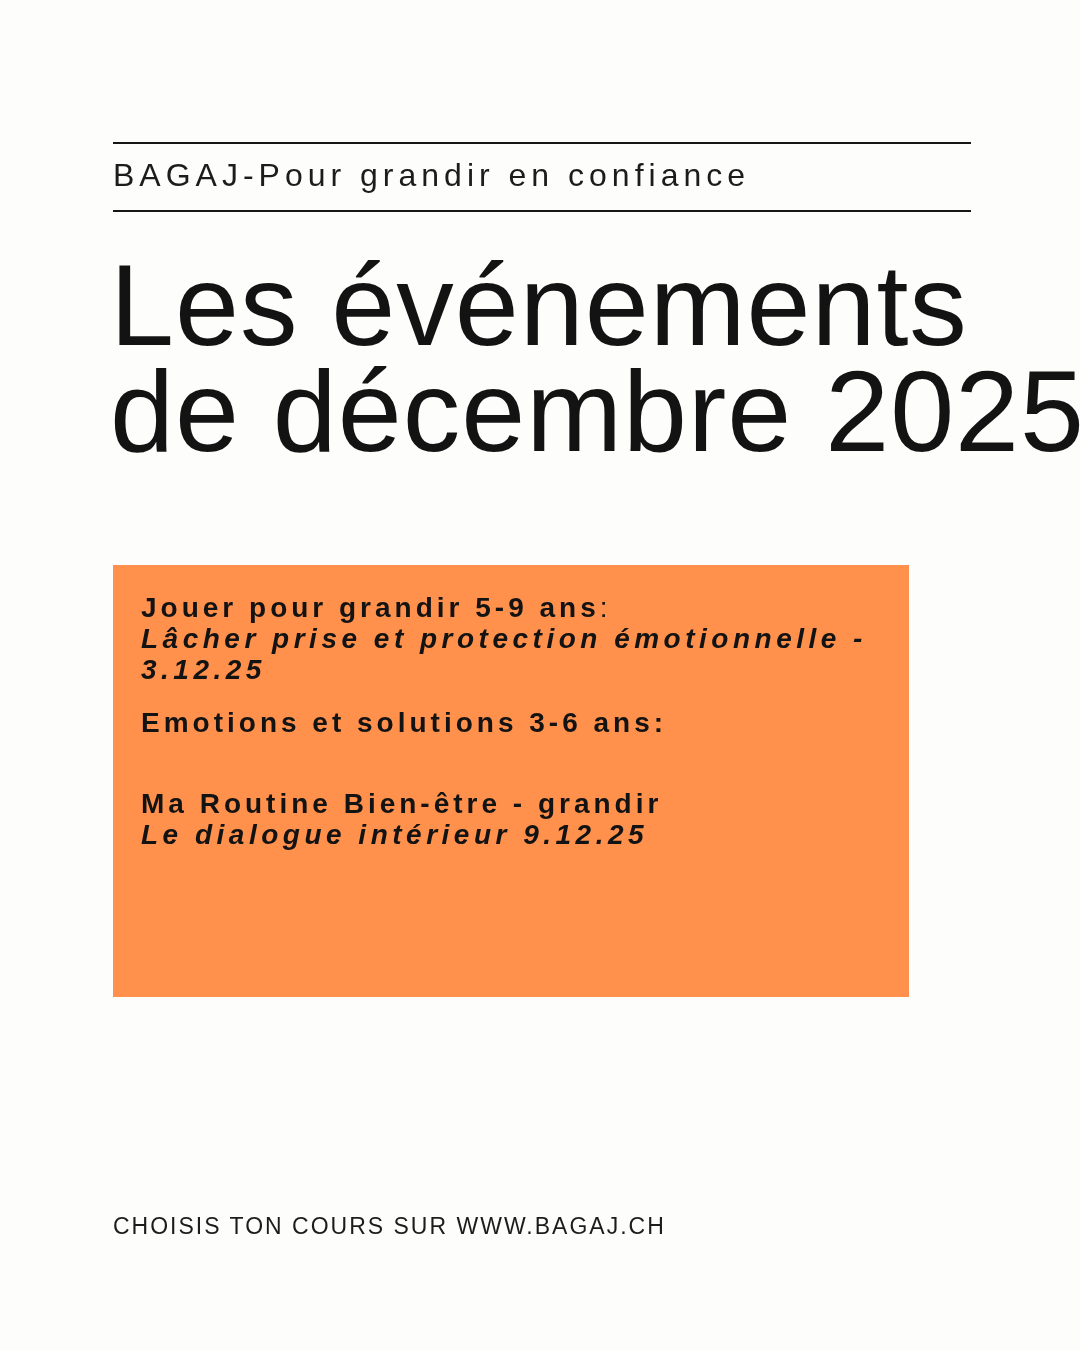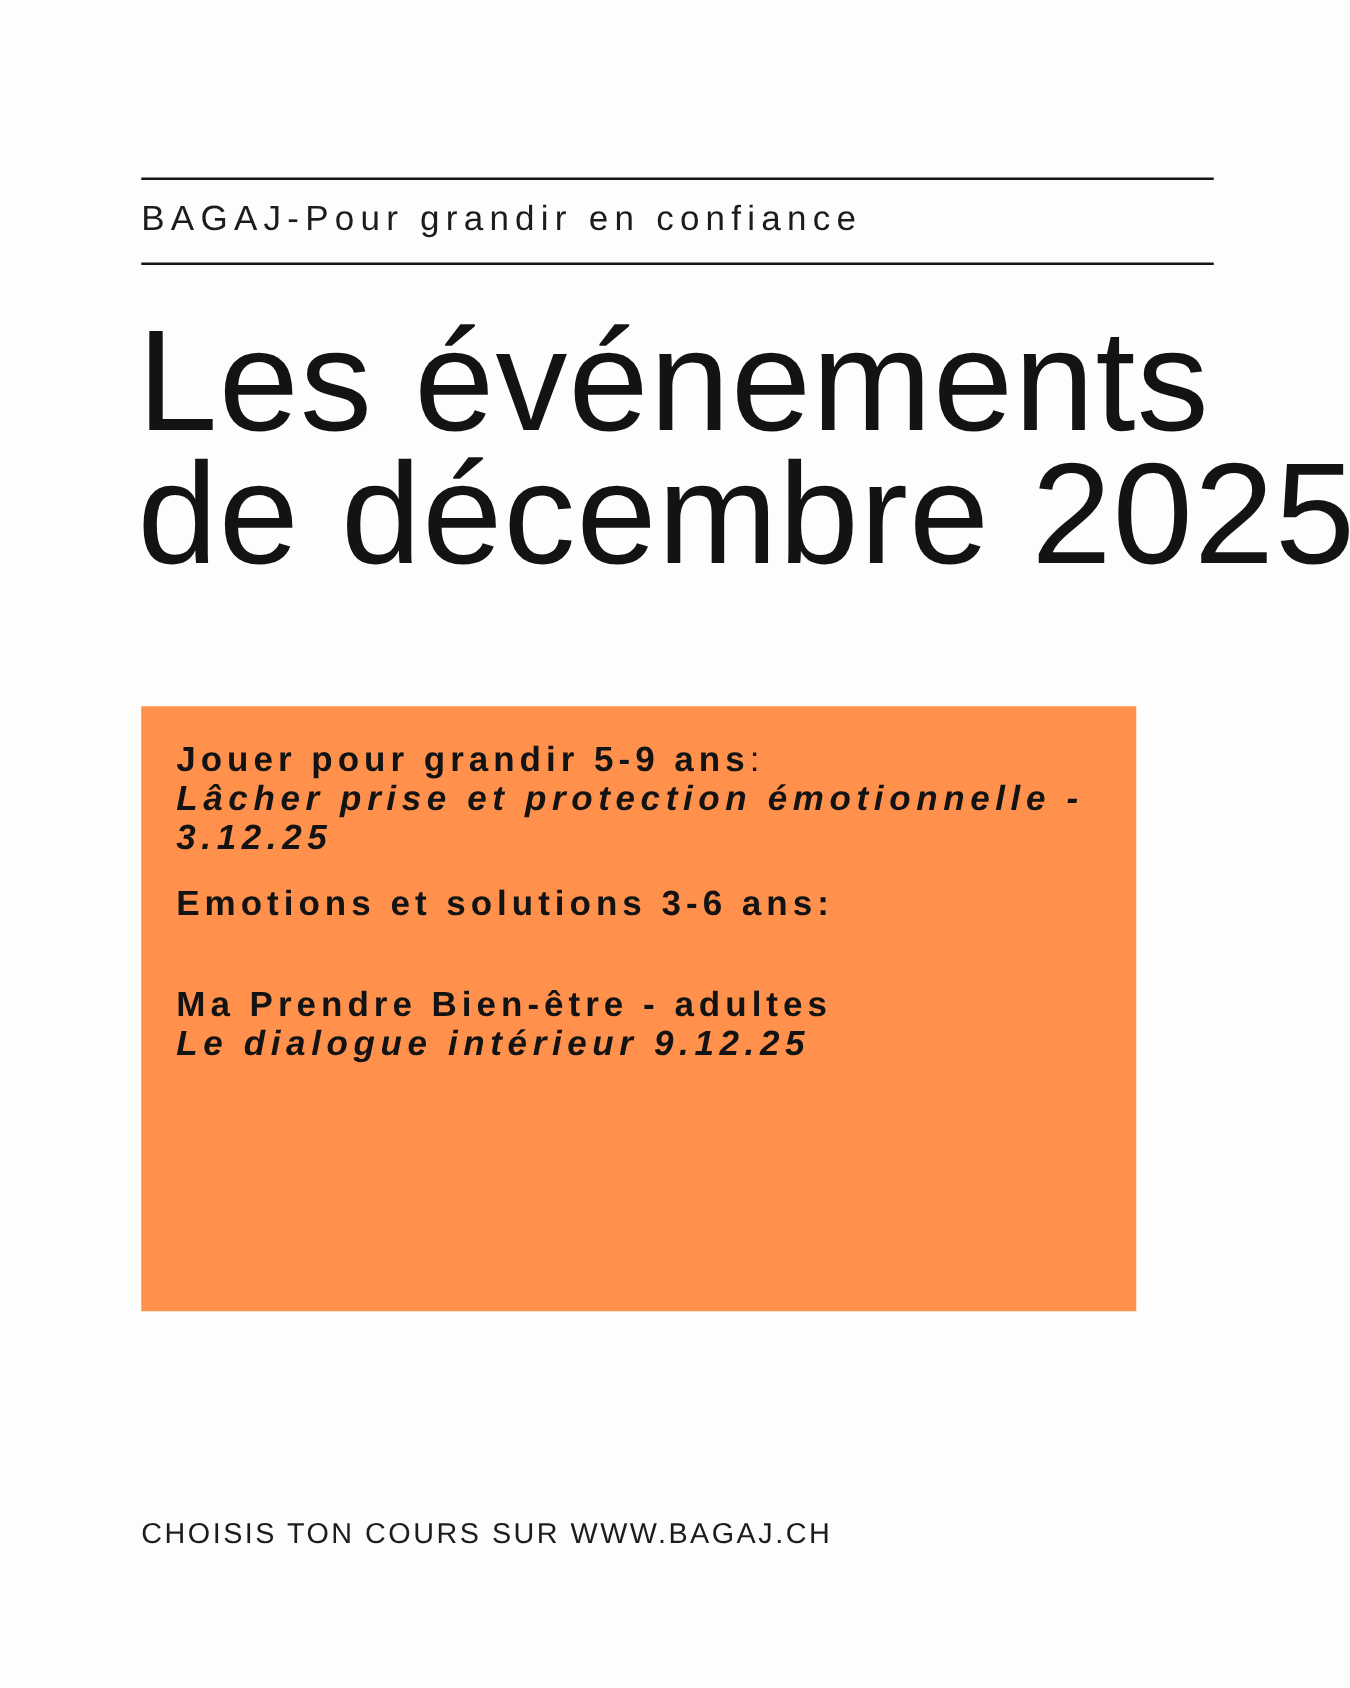--- a/index.html
+++ b/index.html
@@ -14,39 +14,39 @@
 
   .rule {
     position: absolute; left: 113px; width: 858px; height: 2px;
     background: #161616;
   }
   .rule-top { top: 142px; }
   .rule-bottom { top: 210px; }
 
   .brand-line {
     position: absolute; left: 113px; top: 161px;
-    font-size: 28px; line-height: 28px;
+    font-size: 32px; line-height: 28px;
     letter-spacing: 5px;
     color: #1c1c1c;
     white-space: nowrap;
   }
 
   .main-title {
     position: absolute; left: 110px; top: 252px;
     font-family: Liberation Sans, sans-serif;
     font-weight: 400;
     font-size: 115px; line-height: 106px;
     letter-spacing: 1px;
     color: #131313;
     white-space: nowrap;
   }
 
   .event-panel {
     position: absolute; left: 113px; top: 565px;
-    width: 796px; height: 484px;
+    width: 796px; height: 432px;
     background: #ff914d;
     box-sizing: border-box;
     padding: 27px 28px;
   }
   .event { margin: 0; }
   .event + .event { margin-top: 22px; }
   .event.gap-lg { margin-top: 50px; }
   .event-title {
     font-weight: 700;
     font-size: 28px; line-height: 31px;
@@ -93,21 +93,21 @@
       <div class="event-title"><span>Jouer pour grandir 5-9 ans</span><span class="colon">:</span></div>
       <div class="event-desc-line">Lâcher prise et protection émotionnelle -</div>
       <div class="event-desc-line">3.12.25</div>
     </div>
 
     <div class="event">
       <div class="event-title"><span>Emotions et solutions 3-6 ans:</span><span class="colon"></span></div>
     </div>
 
     <div class="event gap-lg">
-      <div class="event-title"><span>Ma Prendre Bien-être - adultes</span><span class="colon"></span></div>
+      <div class="event-title"><span>Ma Routine Bien-être - grandir</span><span class="colon"></span></div>
       <div class="event-desc-line">Le dialogue intérieur 9.12.25</div>
     </div>
 
 
   </div>
 
   <div class="footer-cta">CHOISIS TON COURS SUR WWW.BAGAJ.CH</div>
 
 </div>
 

